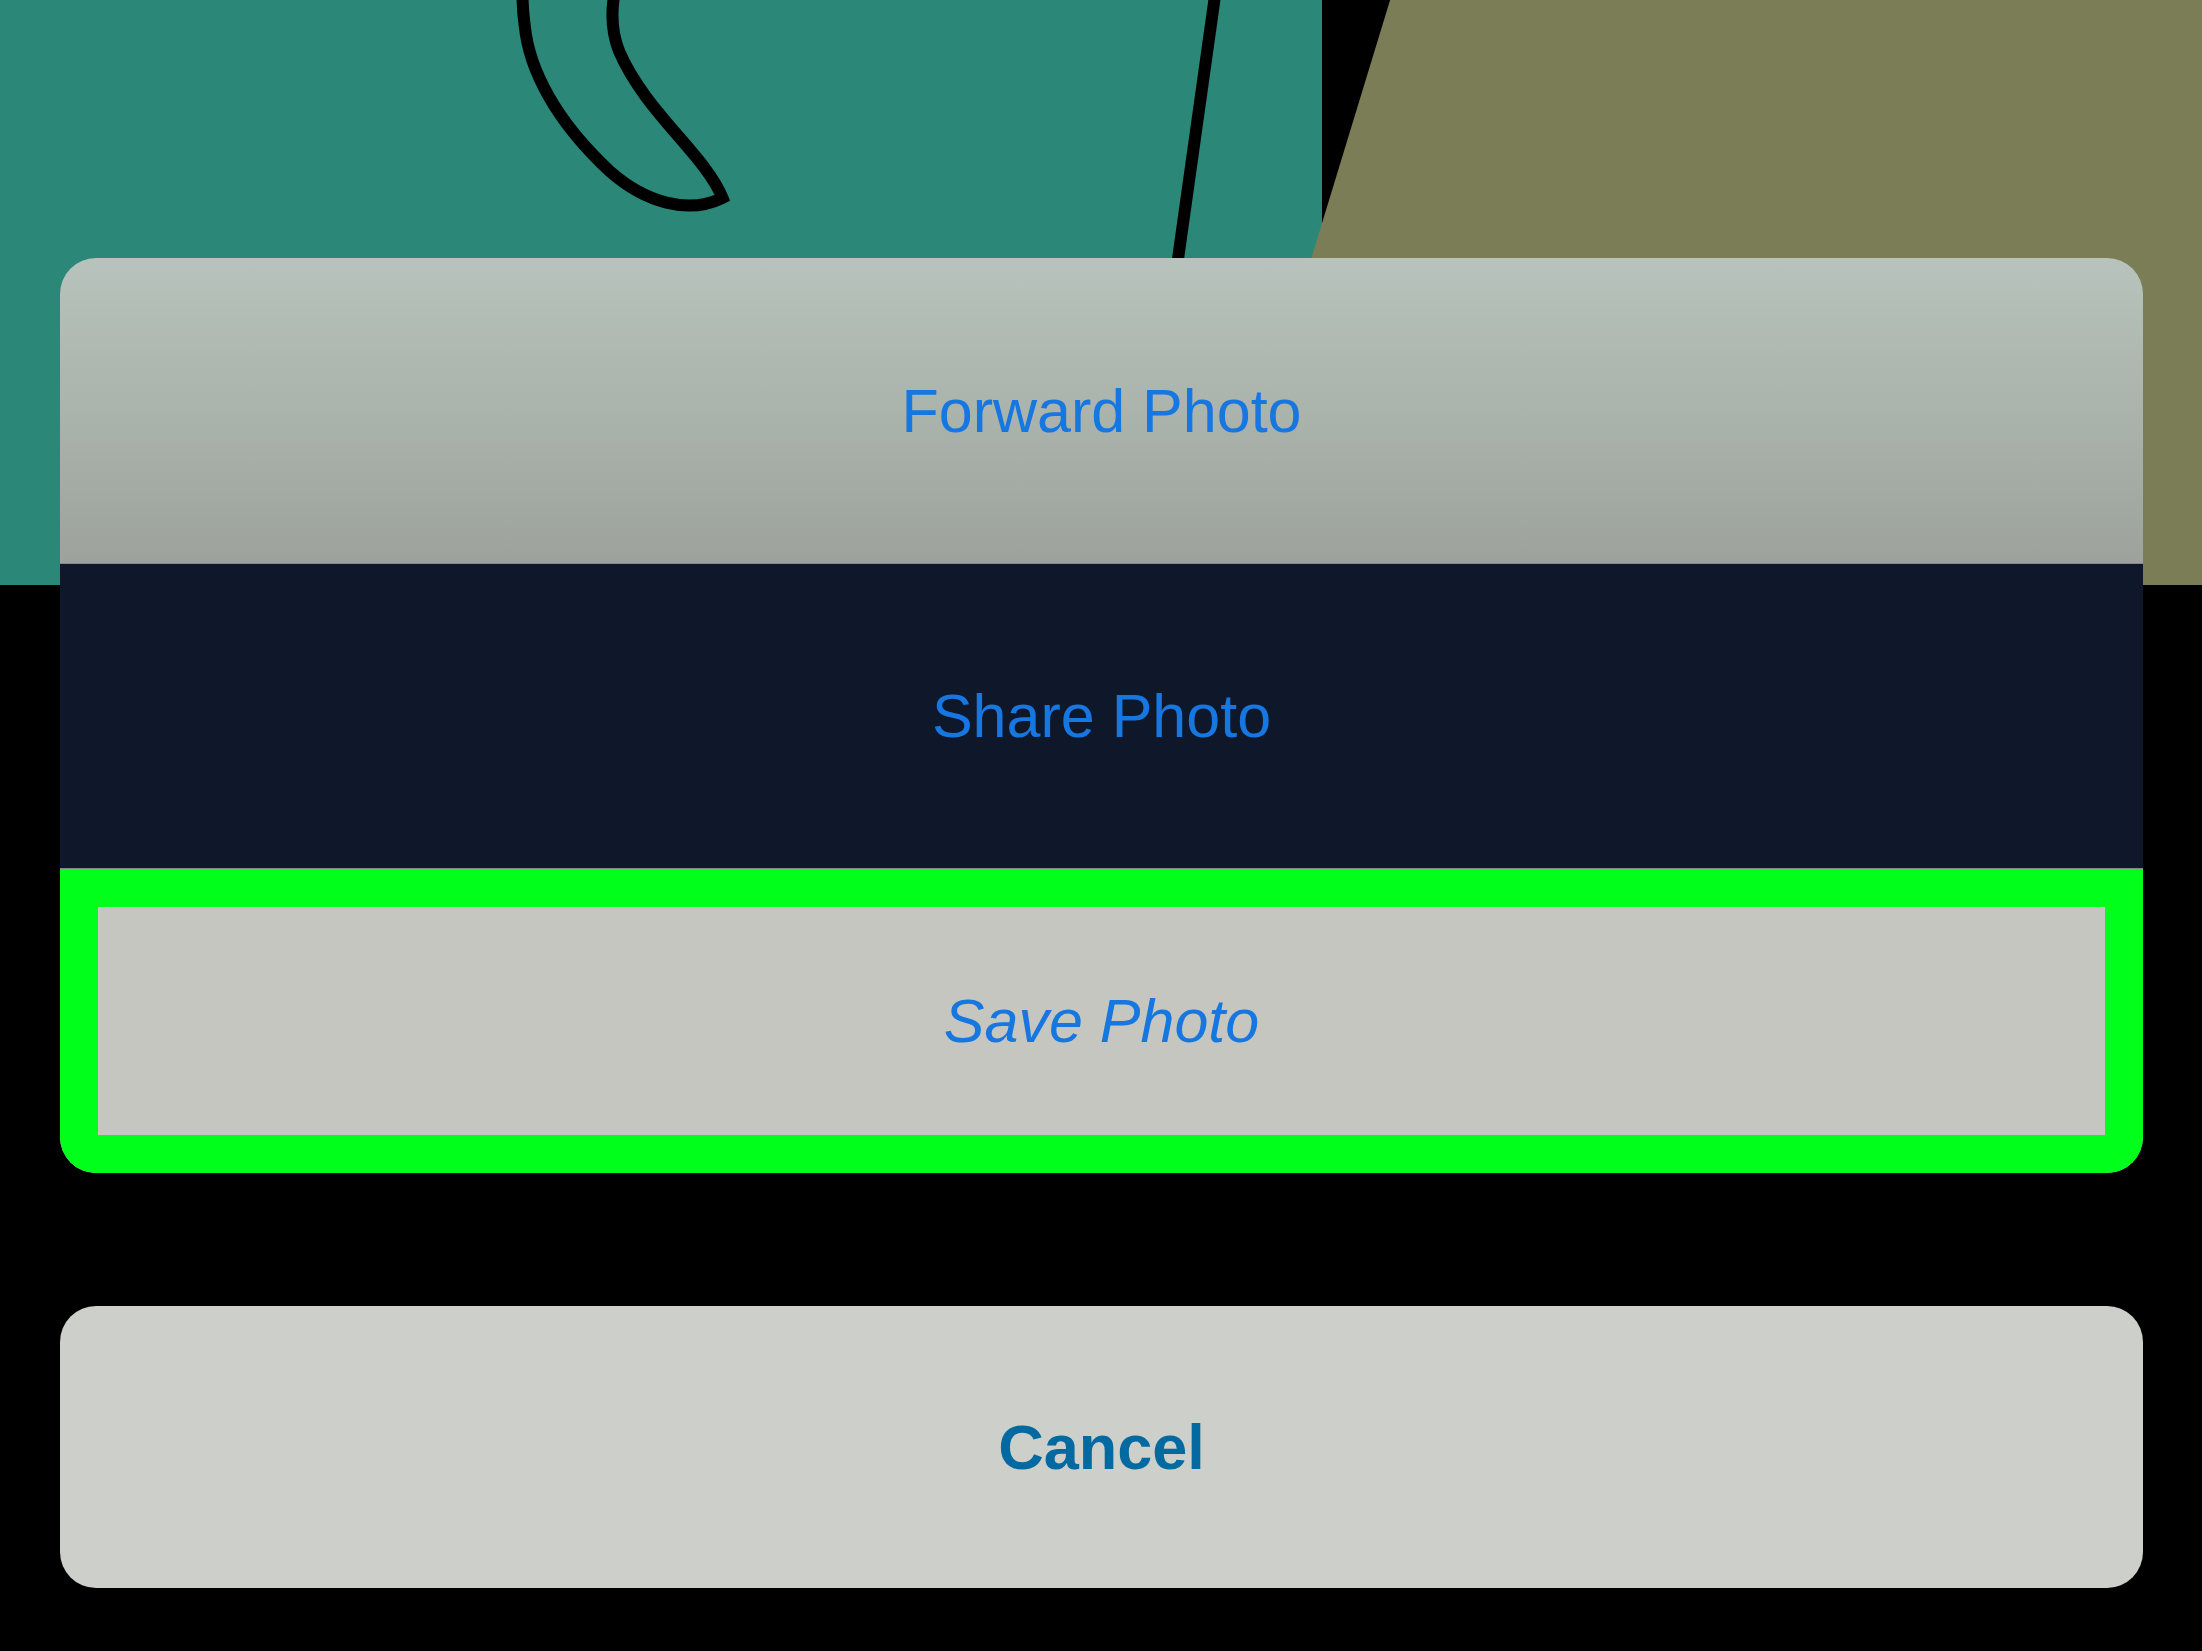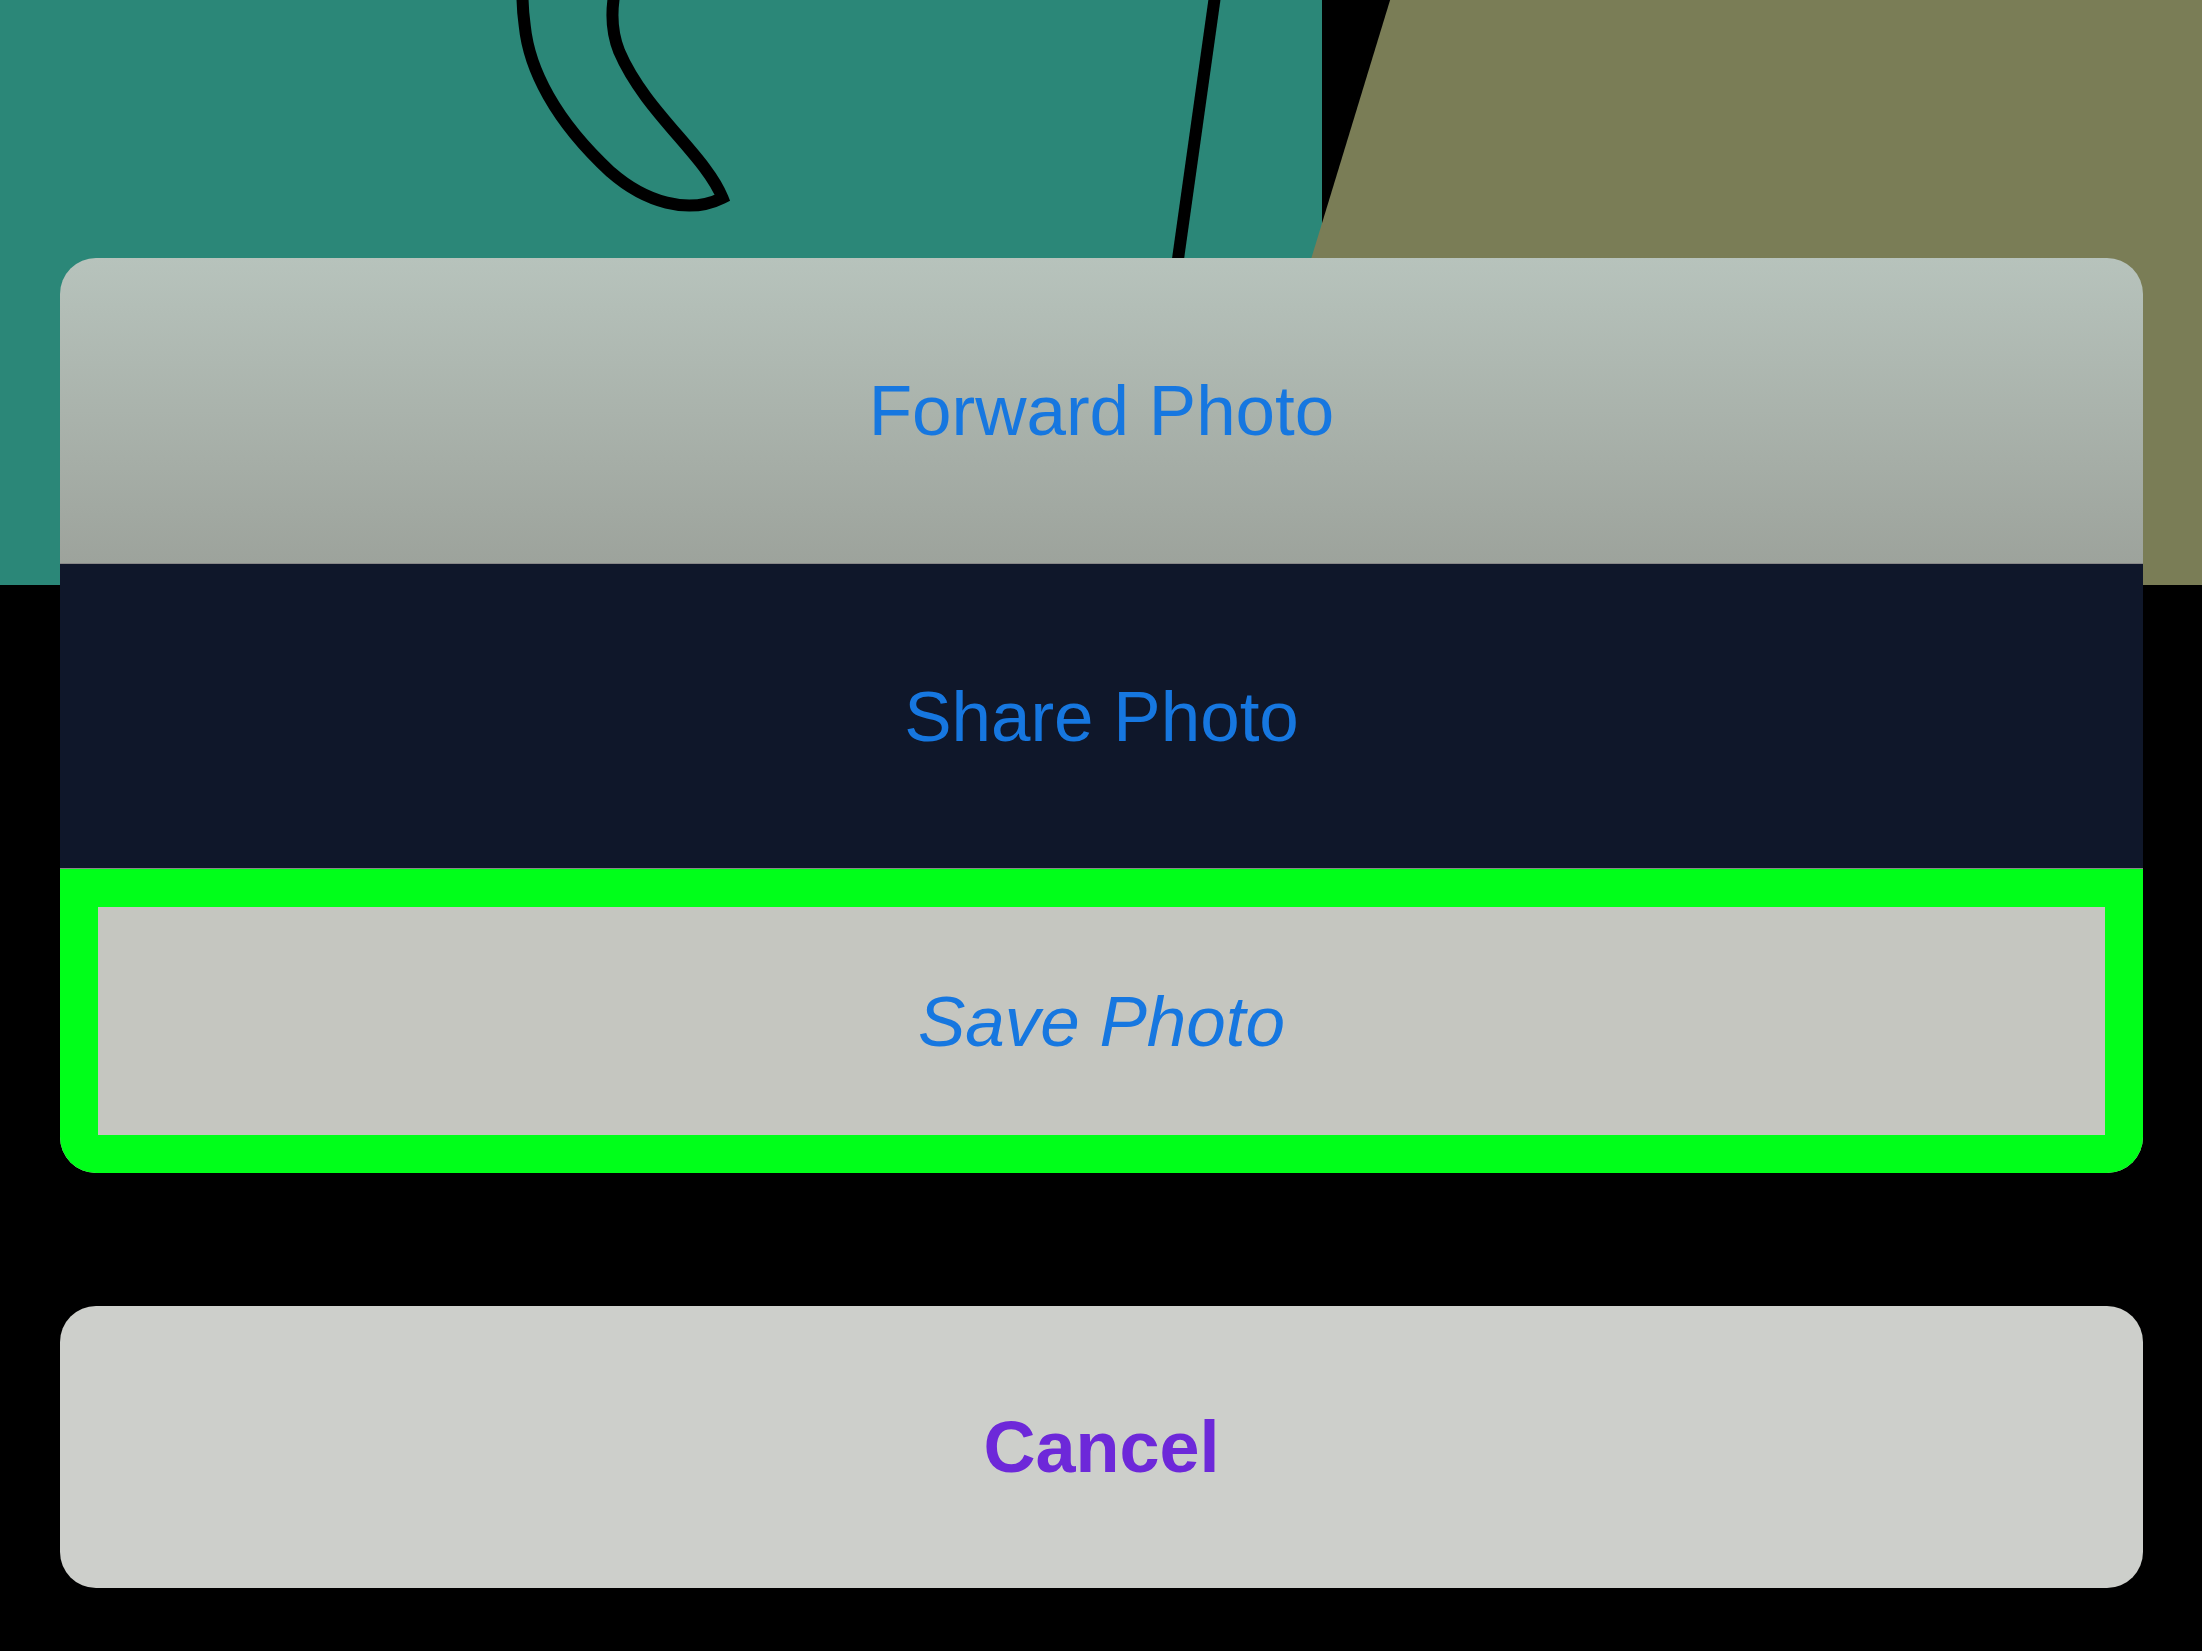--- a/index.html
+++ b/index.html
@@ -73,21 +73,21 @@
       top: 258px;
       border-radius: 36px;
       overflow: hidden;
     }
 
     .sheet-option {
       height: 305px;
       display: flex;
       align-items: center;
       justify-content: center;
-      font-size: 71px;
+      font-size: 61px;
       font-weight: 400;
       color: #1677e0;
       border-top: 1.7px solid #888;
       position: relative;
     }
     .sheet-option:first-child { border-top: none; }
 
     .sheet-option.opt1 {
       background: linear-gradient(to bottom, #b7c3bc 0%, #9da39c 100%);
     }
@@ -112,23 +112,23 @@
       position: absolute;
       left: 60px;
       right: 60px;
       top: 1306px;
       height: 282px;
       background: #cdcfcb;
       border-radius: 36px;
       display: flex;
       align-items: center;
       justify-content: center;
-      font-size: 72px;
+      font-size: 63px;
       font-weight: 700;
-      color: #6d28d9;
+      color: #0369a1;
     }
   </style>
 </head>
 <body>
 
 <div class="bg-illustration">
   <div class="bg-teal"></div>
   <div class="bg-olive"></div>
   <div class="diag-line"></div>
   <div class="blob">

